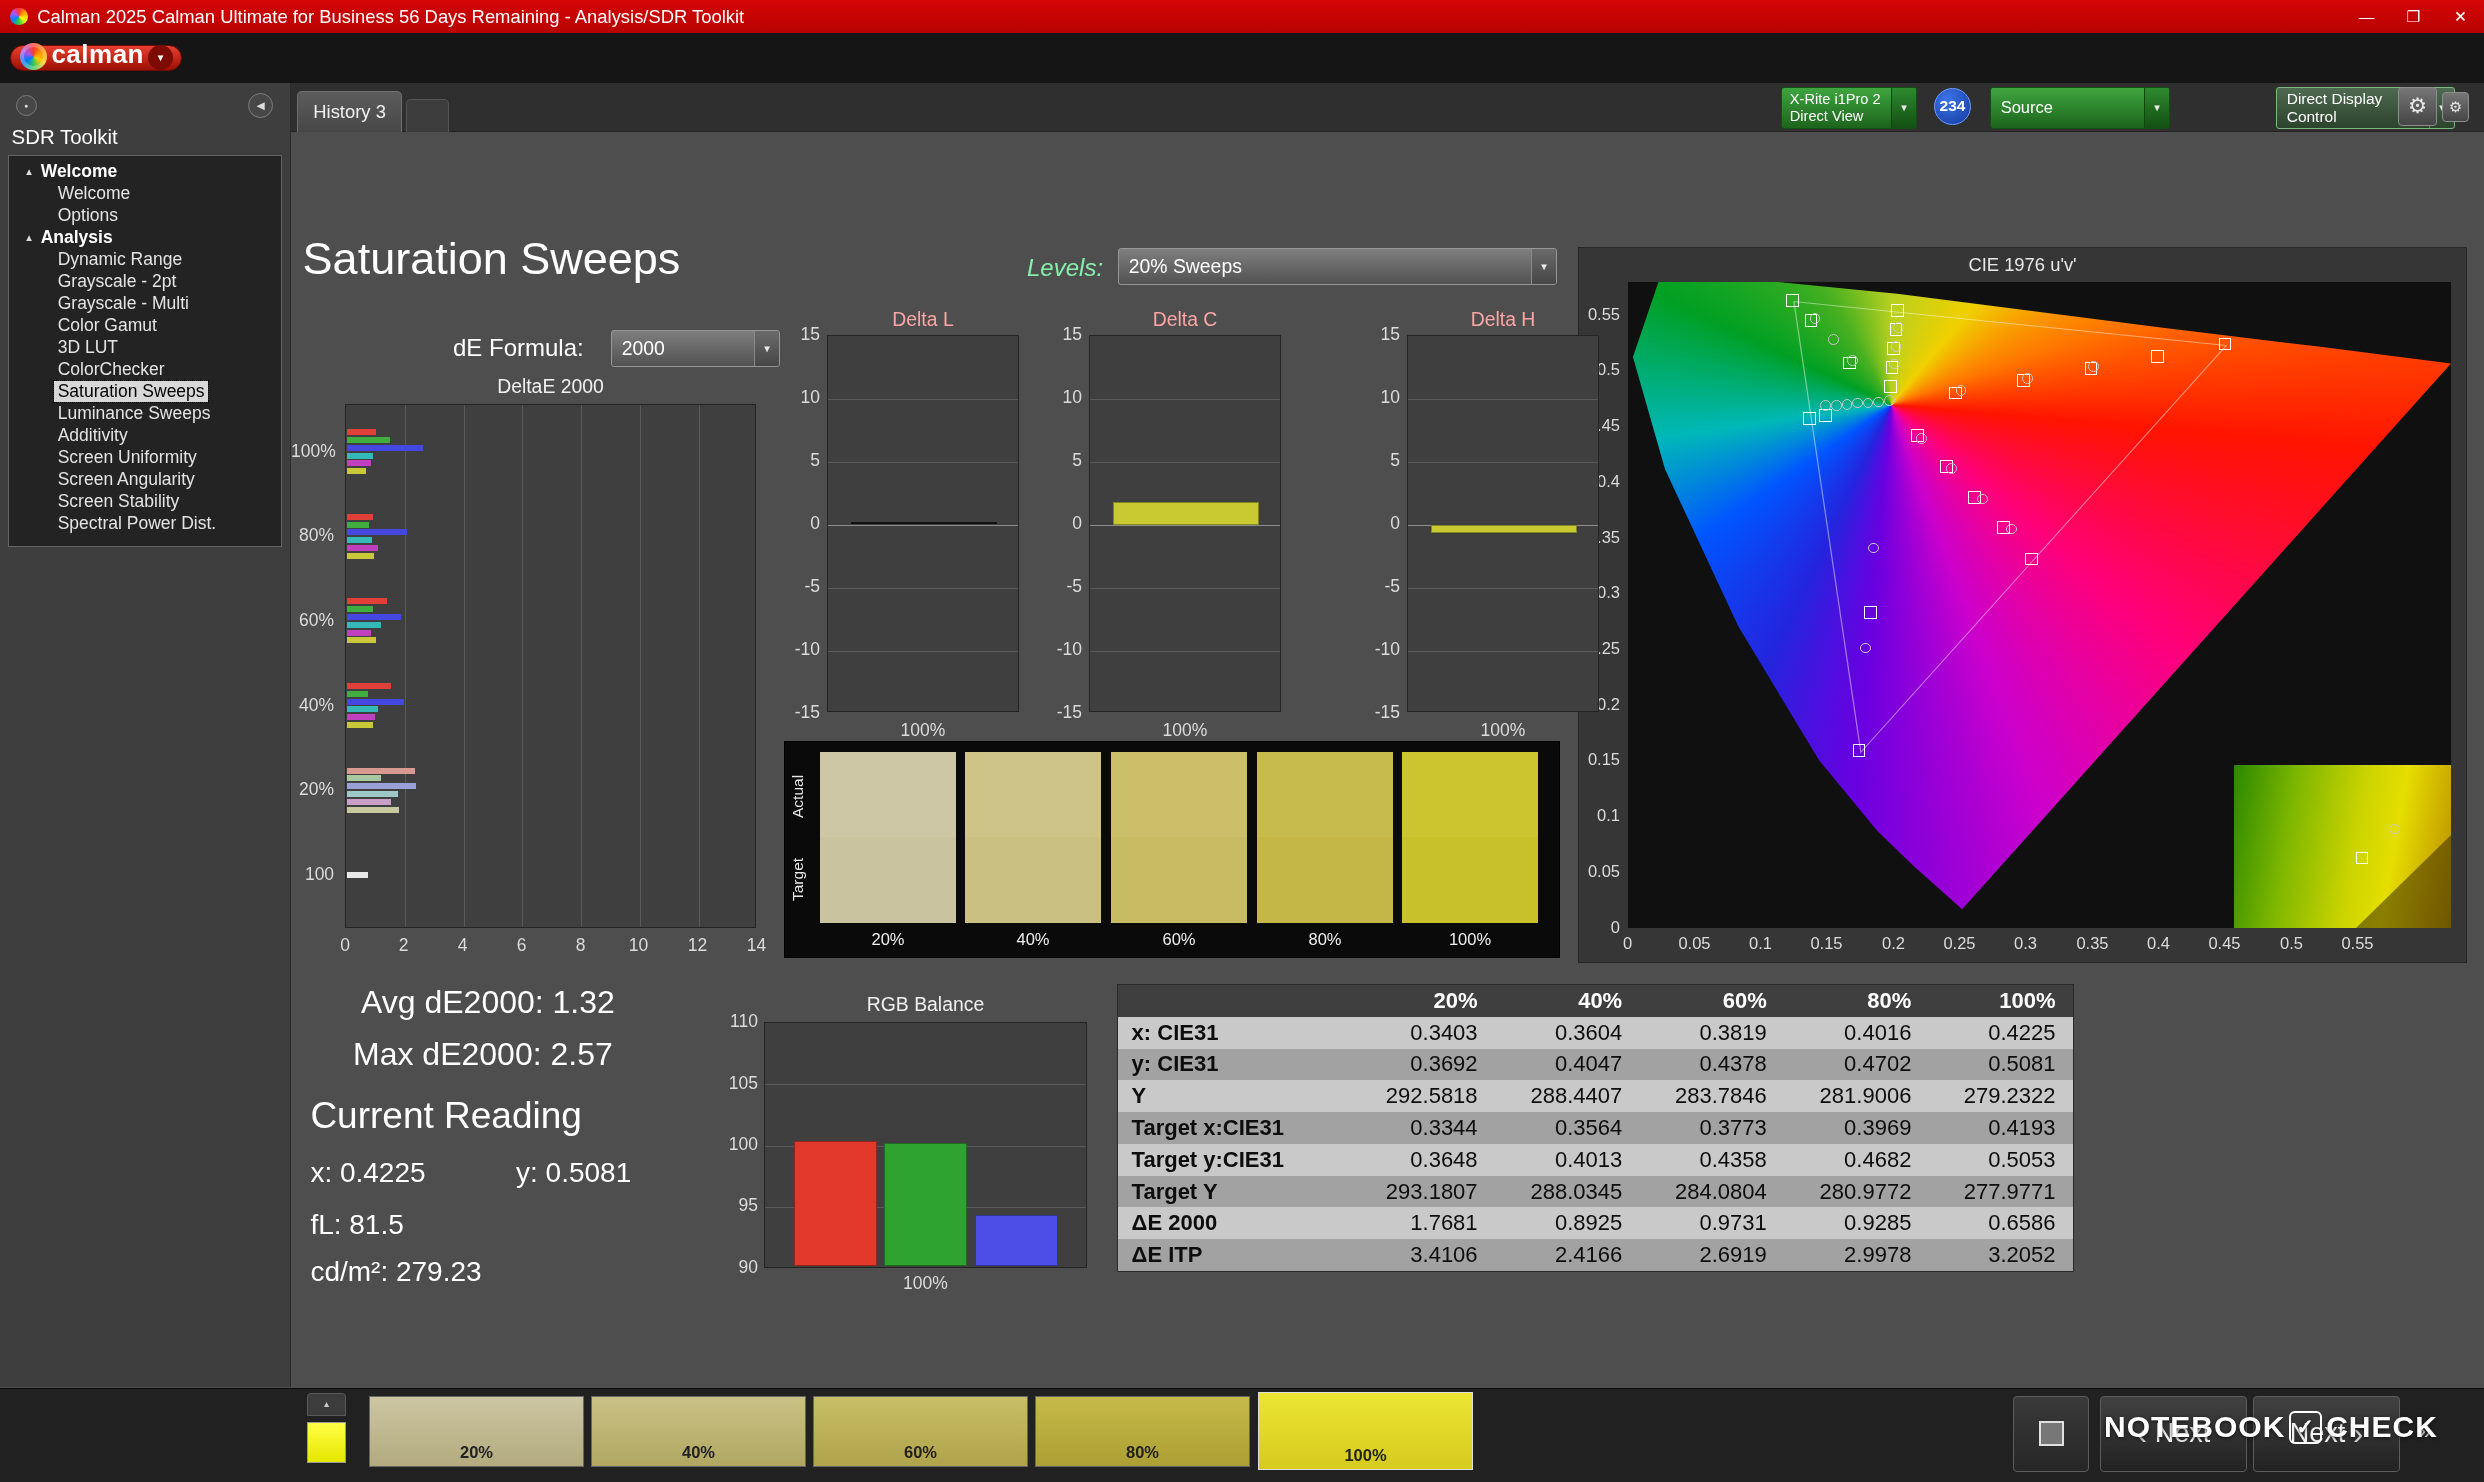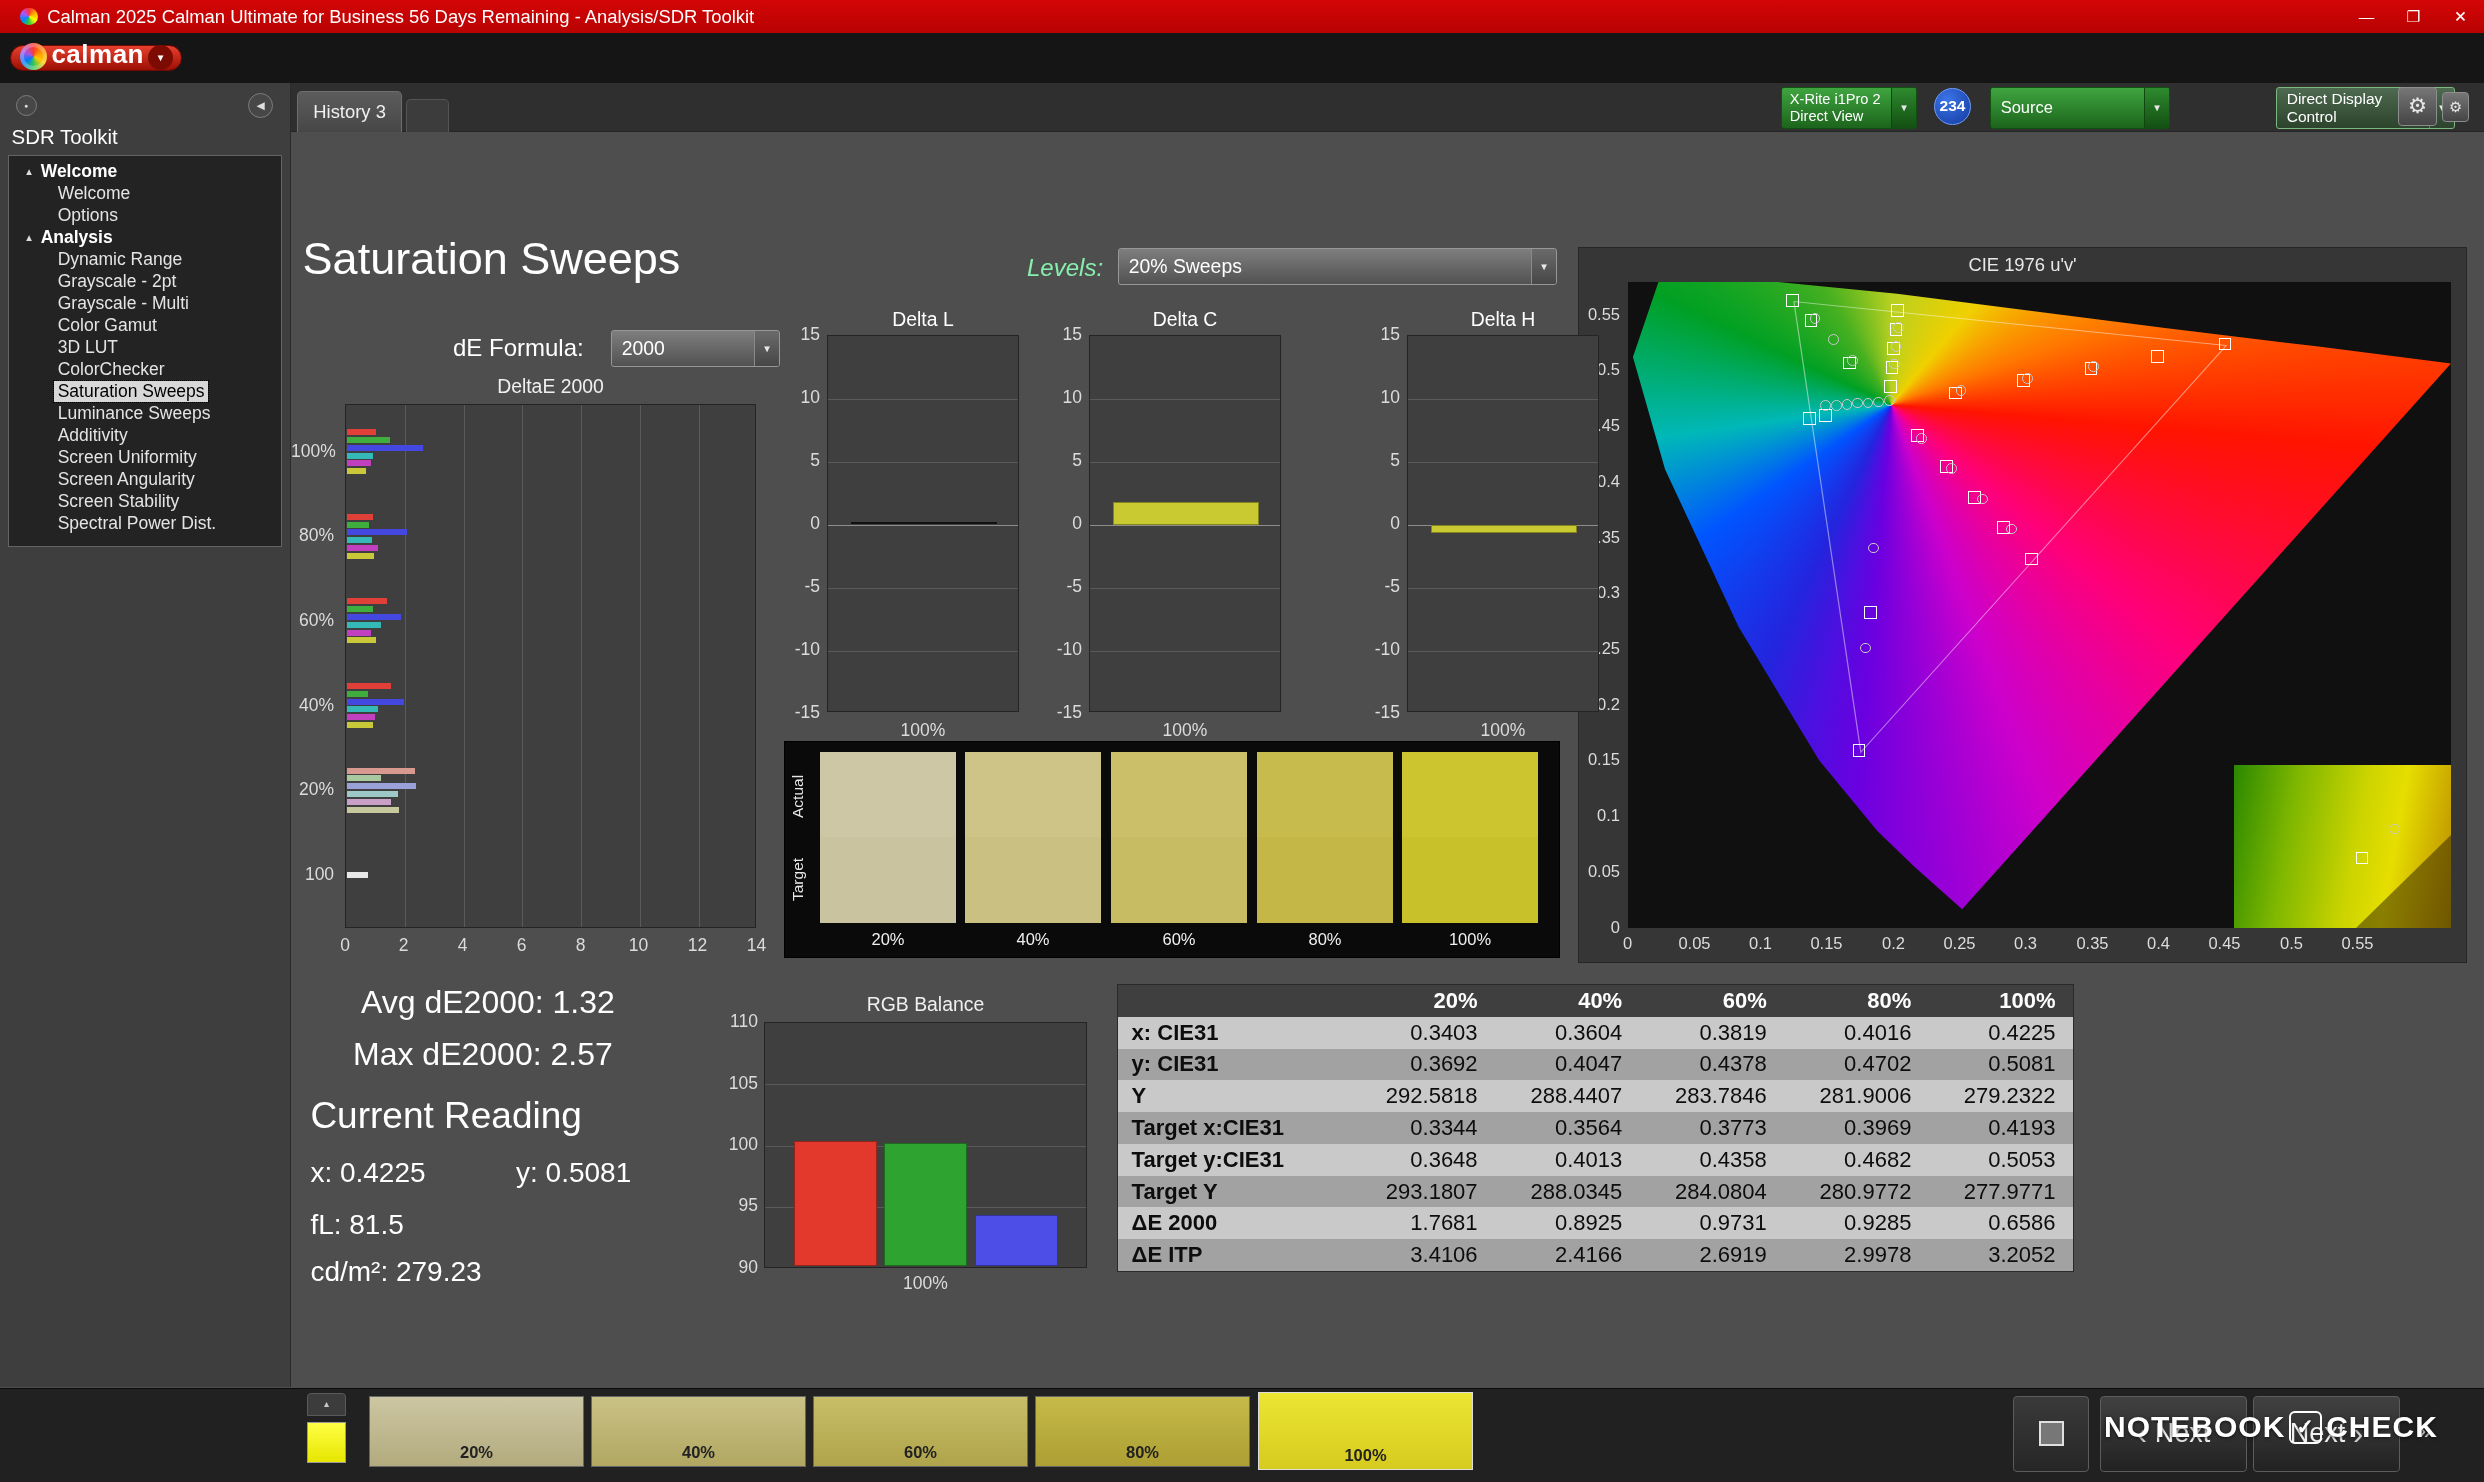--- a/index.html
+++ b/index.html
@@ -1,20 +1,20 @@
 <!DOCTYPE html>
 <html><head>
 <meta charset="utf-8">
 <style>
   *{margin:0;padding:0;box-sizing:border-box;}
   body{background:#222;font-family:"Liberation Sans",sans-serif;}
   #app{position:relative;width:2484px;height:1483px;overflow:hidden;background:#4e4e4e;}
 
   
-  #titlebar{position:absolute;left:0;top:0;width:2484px;height:33px;background:linear-gradient(180deg,#d40505,#b80202);display:flex;align-items:center;gap:9.7px;padding-left:20px;color:#fff;font-size:18.4px;text-align:center;}
+  #titlebar{position:absolute;left:0;top:0;width:2484px;height:33px;background:linear-gradient(180deg,#d40505,#b80202);display:flex;align-items:center;gap:9.7px;padding-left:10px;color:#fff;font-size:18.4px;text-align:center;}
   .tb-icon{width:17.5px;height:17.5px;border-radius:50%;background:conic-gradient(#f33,#fa0,#ff0,#3c3,#08f,#a5f,#f33);flex:0 0 auto;}
   #win-btns{margin-left:auto;display:flex;height:100%;}
   .win-btn{width:47px;height:100%;display:flex;align-items:center;justify-content:center;color:#fff;font-size:15.5px;}
 
   
   #toolbar{position:absolute;left:0;top:33px;width:2484px;height:50px;background:#151515;display:flex;align-items:center;padding-left:9.7px;}
   #logo{display:inline-flex;align-items:flex-end;gap:4px;height:26px;padding:0 7.8px 0 9.7px;background:linear-gradient(180deg,#e8402e,#9c0f04);border-radius:23px;border:1px solid #6e0a02;}
   .logo-icon{width:27px;height:27px;border-radius:50%;background:conic-gradient(#ff3b30,#ff9500,#ffcc00,#34c759,#007aff,#af52de,#ff3b30);box-shadow:inset 0 0 0 3.9px rgba(255,255,255,.25);}
   .logo-text{color:#fff;font-size:26px;font-weight:700;letter-spacing:0.5px;}
   .logo-caret{width:25px;height:25px;border-radius:50%;background:#7c0c03;color:#fff;font-size:9.7px;display:flex;align-items:center;justify-content:center;}
@@ -68,21 +68,21 @@
   #deltae-ylabels{position:absolute;left:0;top:272px;width:47px;height:524px;}
   .aylab{position:absolute;right:3.9px;width:43px;text-align:right;font-size:17.5px;color:#dcdcdc;}
   #deltae-xlabels{position:absolute;left:54px;top:803px;width:411px;height:23px;}
   .axlab{position:absolute;width:39px;text-align:center;font-size:17.5px;color:#dcdcdc;}
   .vgrid{position:absolute;top:0;bottom:0;width:1px;background:#5a5a5a;}
   .hgrid{position:absolute;left:0;right:0;height:1px;background:#5a5a5a;}
   .hgrid.zero{background:#8d8d8d;}
   .hbar{position:absolute;left:1px;height:5.8px;}
 
   .mini{position:absolute;top:203px;width:192px;height:377px;}
-  .mini-title{position:absolute;top:-27px;left:0;width:100%;text-align:center;font-size:19.4px;color:#ffffff;}
+  .mini-title{position:absolute;top:-27px;left:0;width:100%;text-align:center;font-size:19.4px;color:#fca5a5;}
   .mini-plot{position:absolute;left:0;top:0;width:100%;height:100%;background:#3f3f3f;border:1px solid #242424;}
   .mini-tick{position:absolute;left:-50px;width:43px;text-align:right;font-size:17.5px;color:#dcdcdc;}
   .mini-xlabel{position:absolute;top:385px;left:0;width:100%;text-align:center;font-size:17.5px;color:#dcdcdc;}
   .mini-bar{position:absolute;left:23px;width:146px;border:1px solid rgba(0,0,0,.35);}
 
   
   #swatch-panel{position:absolute;left:493px;top:609px;width:776px;height:217px;background:#0a0a0a;border:1px solid #000;}
   .sw-rot{position:absolute;left:3.9px;color:#e8e8e8;font-size:15.5px;writing-mode:vertical-rl;transform:rotate(180deg);height:85px;display:flex;align-items:center;justify-content:center;}
   #sw-actual{top:11.6px;}
   #sw-target{top:95px;}

